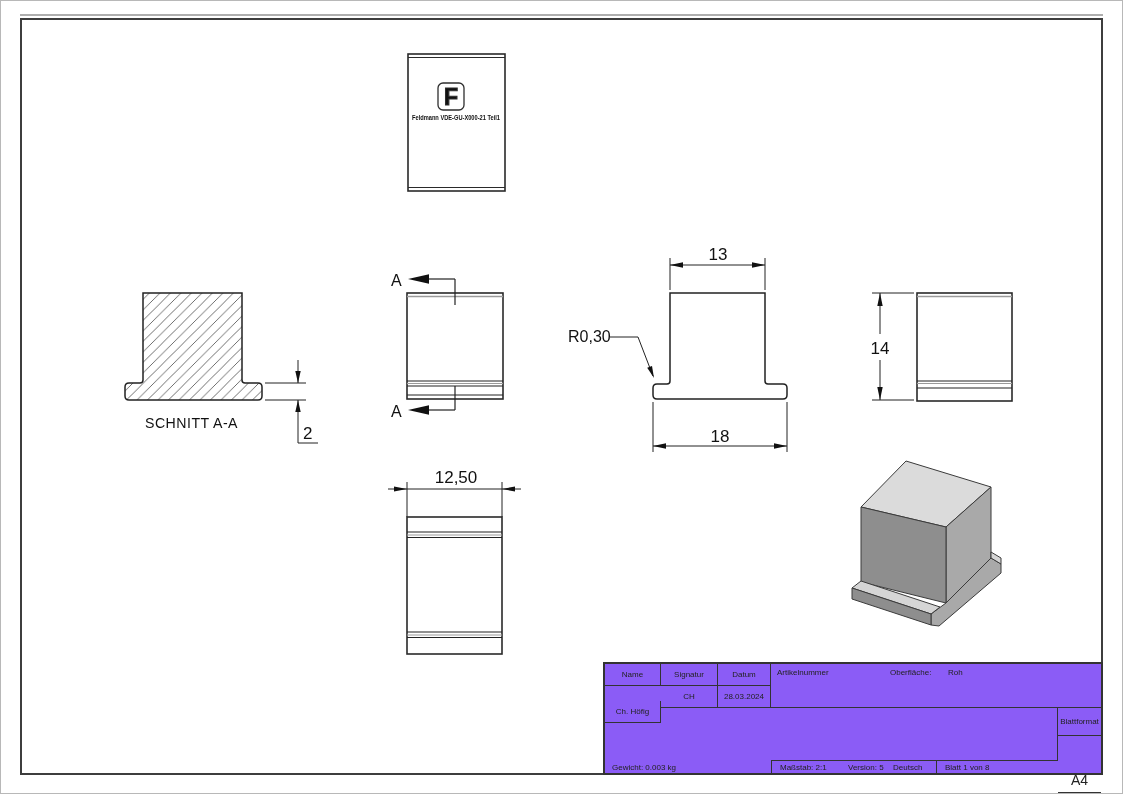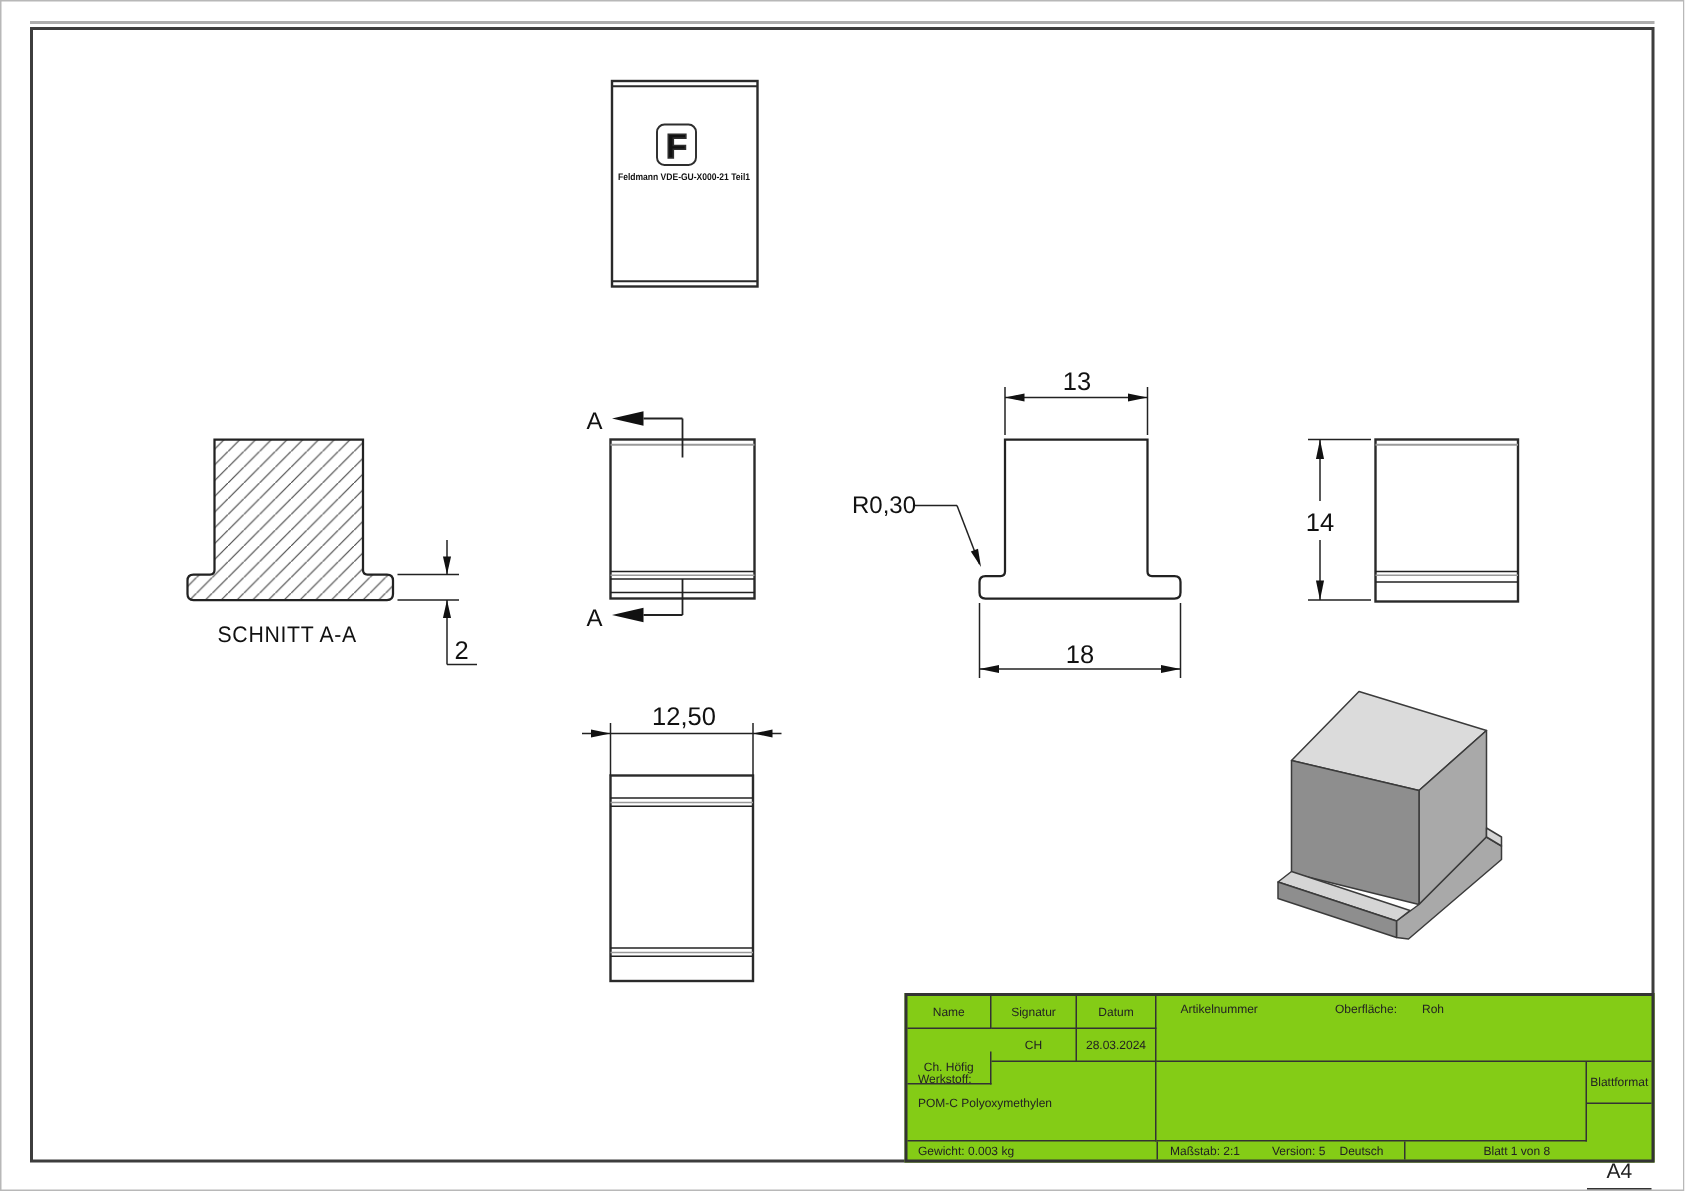--- a/index.html
+++ b/index.html
@@ -7,21 +7,21 @@
   .sheet{position:absolute;inset:0;background:#fff;outline:1px solid #b8b8b8;outline-offset:-1px;}
   .frame-shadow{position:absolute;left:20px;top:14px;width:1083px;height:2px;background:#aeaeae;}
   .frame{position:absolute;left:20px;top:18px;width:1083px;height:757px;border:2px solid #3d3d3d;box-sizing:border-box;}
   svg{position:absolute;overflow:visible;}
   svg text{font-family:"Liberation Sans",sans-serif;fill:#111;}
   .dimtxt{font-size:17px;}
   .sectxt{font-size:15px;letter-spacing:0.5px;}
   .marktxt{font-size:16px;}
   .lbltxt{font-size:16px;}
   
-  .tb{position:absolute;left:603px;top:662px;width:500px;height:113px;border:2px solid #333;box-sizing:border-box;font-size:8px;color:#222;background:#84cc16;}
+  .tb{position:absolute;left:603px;top:662px;width:500px;height:113px;border:2px solid #333;box-sizing:border-box;font-size:8px;color:#222;background:#8b5cf6;}
   .cell{position:absolute;box-sizing:border-box;border-right:1px solid #333;border-bottom:1px solid #333;display:flex;align-items:center;justify-content:center;text-align:center;}
   .cell.noR{border-right:none;}
   .cell.noB{border-bottom:none;}
   .cell.left{justify-content:flex-start;}
   .abs{position:absolute;}
   .artno{font-size:19px;color:#000;letter-spacing:0.2px;white-space:nowrap;}
   .artsup{font-size:10px;vertical-align:10px;margin-right:1px;}
   .a4{font-size:14px;}
 </style>
 </head>
@@ -159,49 +159,45 @@
     <div class="cell" style="left:0;top:0;width:56px;height:22px;">
         <span>Name</span>
       </div>
     <div class="cell" style="left:56px;top:0;width:57px;height:22px;">
         <span>Signatur</span>
       </div>
     <div class="cell" style="left:113px;top:0;width:53px;height:22px;">
         <span>Datum</span>
       </div>
     <div class="cell noR" style="left:166px;top:0;width:330px;height:44px;">
-      <span class="abs" style="left:16px;top:4px;">Artikelnummer</span>
+      <span class="abs" style="left:6px;top:4px;">Artikelnummer</span>
       <span class="abs" style="left:119px;top:4px;">Oberfläche:</span>
       <span class="abs" style="left:177px;top:4px;">Roh</span>
     </div>
     <div class="cell" style="left:0;top:22px;width:56px;height:22px;margin-top:15px;">
         <span>Ch. Höfig</span>
       </div>
     <div class="cell" style="left:56px;top:22px;width:57px;height:22px;">
         <span>CH</span>
       </div>
     <div class="cell" style="left:113px;top:22px;width:53px;height:22px;">
         <span>28.03.2024</span>
       </div>
-    <div class="cell left" style="left:0;top:44px;width:166px;height:53px;">
-      <span class="abs" style="left:7px;top:7px;">Werkstoff:</span>
-      <span class="abs" style="left:7px;top:23px;">POM-C Polyoxymethylen</span>
-    </div>
     <div class="cell" style="left:166px;top:44px;width:287px;height:53px;"></div>
     <div class="cell noR" style="left:453px;top:44px;width:43px;height:28px;">
         <span>Blattformat</span>
       </div>
     <div class="cell noR a4" style="left:453px;top:72px;width:43px;height:25px;margin-top:32px;">
         <span>A4</span>
       </div>
     <div class="cell left noB" style="left:0;top:97px;width:167px;height:12px;">
         <span class="abs" style="left:7px;">Gewicht: 0.003 kg</span>
       </div>
     <div class="cell left noB" style="left:167px;top:97px;width:165px;height:12px;">
       <span class="abs" style="left:8px;">Maßstab: 2:1</span>
       <span class="abs" style="left:76px;">Version: 5</span>
       <span class="abs" style="left:121px;">Deutsch</span>
     </div>
     <div class="cell left noR noB" style="left:332px;top:97px;width:164px;height:12px;">
-        <span class="abs" style="left:8px;margin-left:44px;">Blatt 1 von 8</span>
+        <span class="abs" style="left:8px;">Blatt 1 von 8</span>
       </div>
   </div>
 </div>
 
 </body></html>

